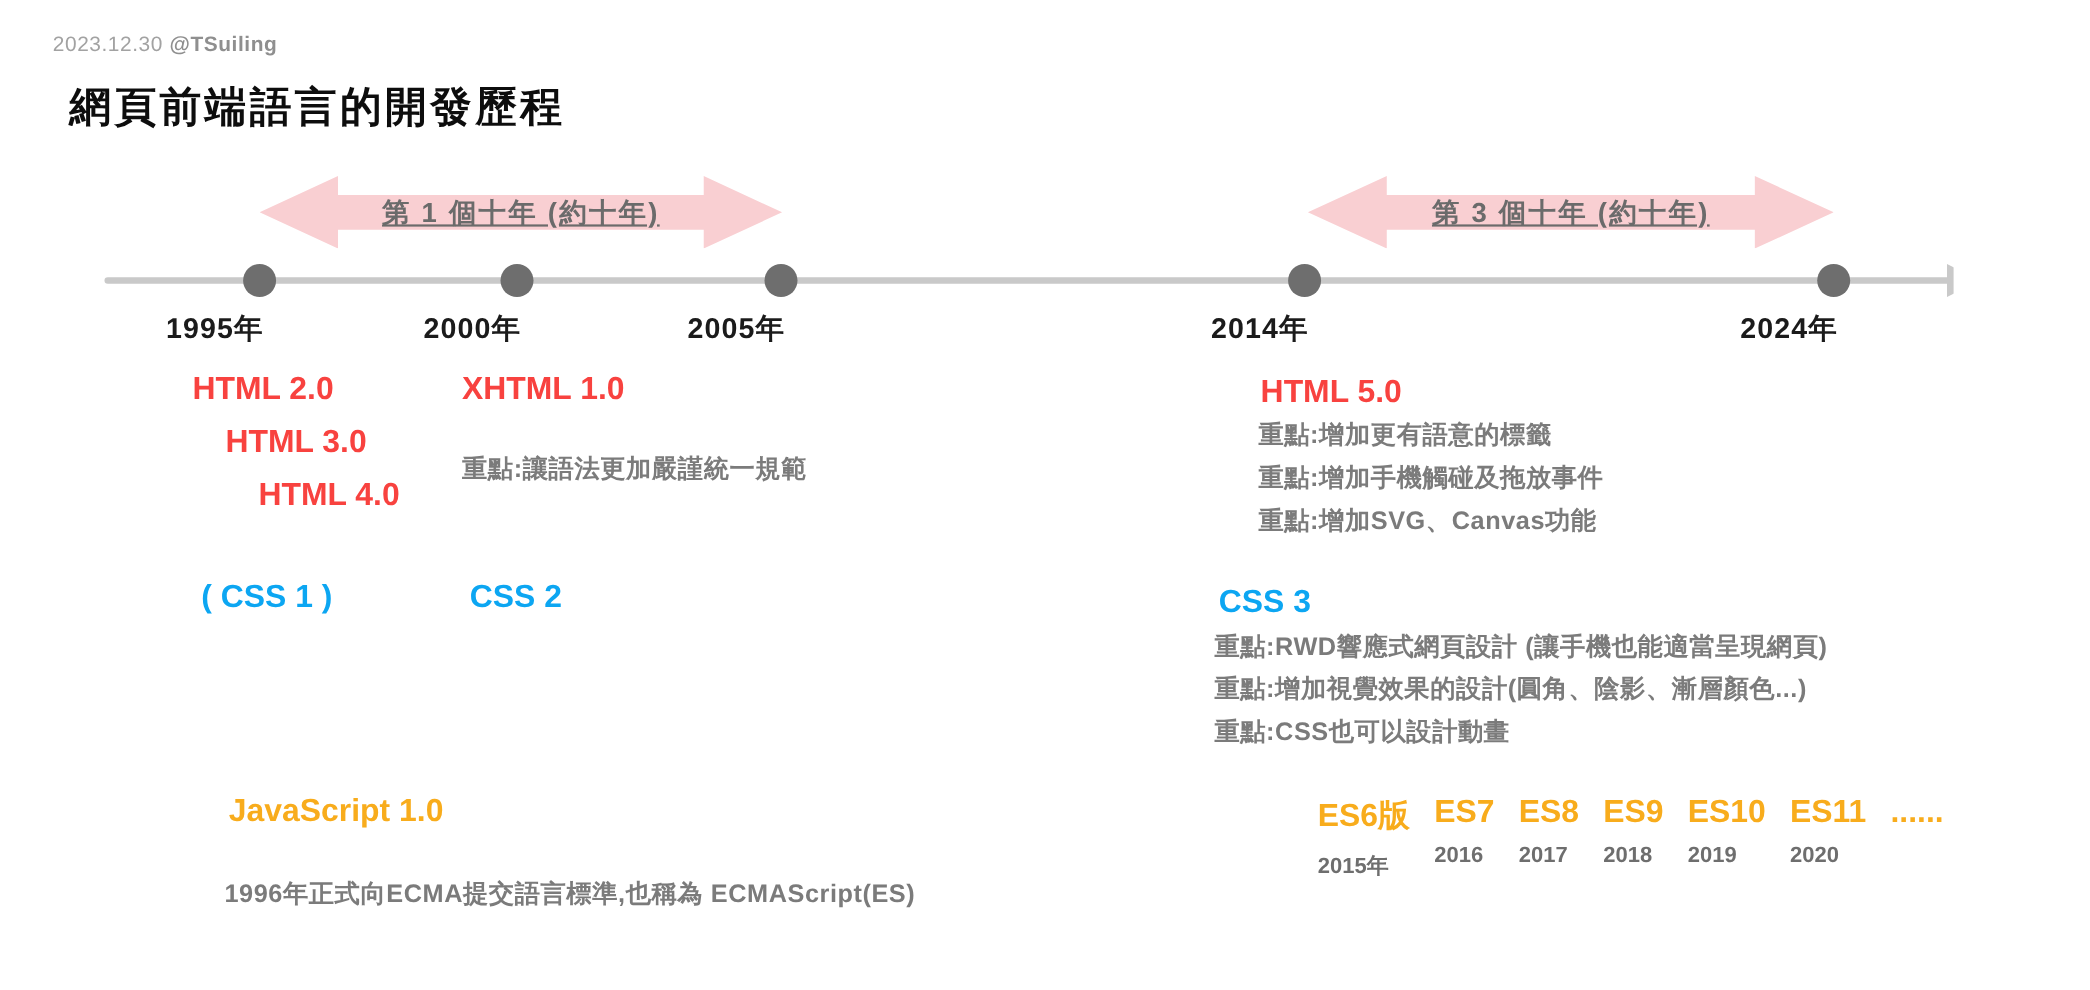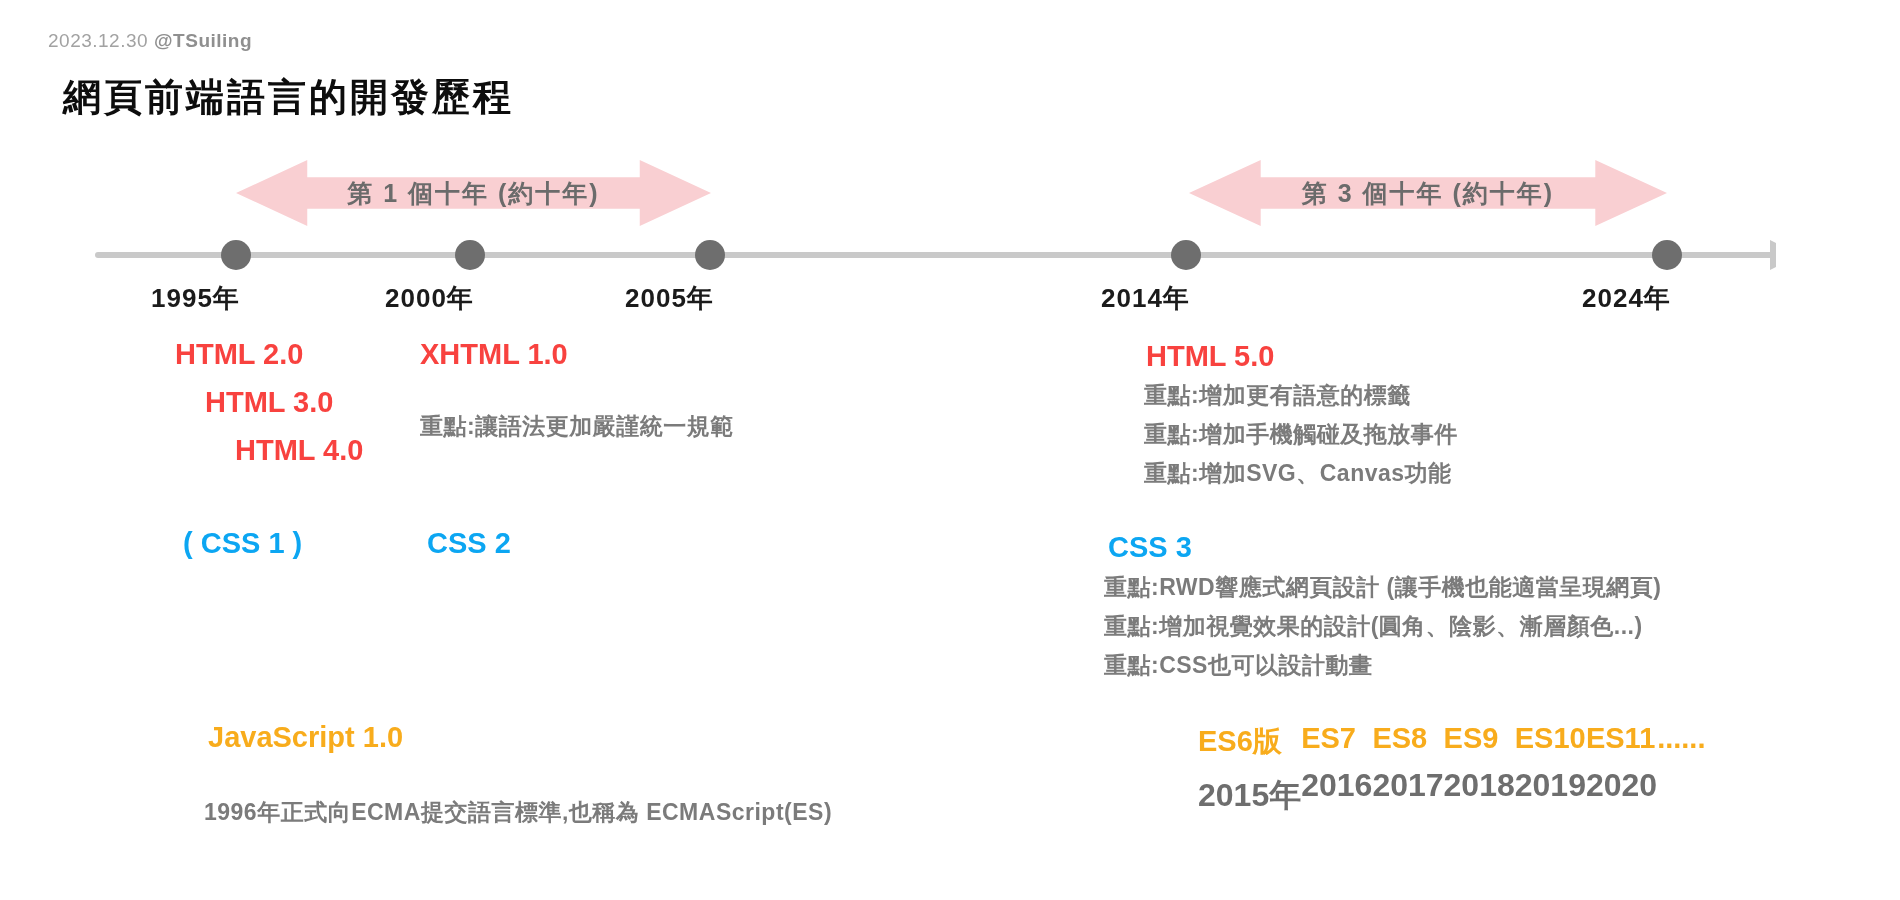--- a/index.html
+++ b/index.html
@@ -10,39 +10,39 @@
   
   .date-line{position:absolute;left:48px;top:30px;font-size:19px;color:var(--c-date,#a2a2a2);letter-spacing:.5px;}
   .date-line .handle{font-weight:bold;color:#8f8f8f;margin-left:6px;}
   .page-title{position:absolute;left:47px;top:56px;font-size:38px;font-weight:bold;color:#0d0d0d;letter-spacing:3px;margin:16px;}
   
   .decade-arrow{
     position:absolute;top:160px;height:66px;background:var(--c-pink,#f9cfd2);
     display:flex;align-items:center;justify-content:center;
     clip-path:polygon(0% 50%,15% 0%,15% 26%,85% 26%,85% 0%,100% 50%,85% 100%,85% 74%,15% 74%,15% 100%);
   }
-  .decade-arrow span{font-size:25px;font-weight:bold;color:#6b6b6b;letter-spacing:2px;}
+  .decade-arrow span{font-size:25px;font-weight:bold;color:#6b6b6b;letter-spacing:2px;text-decoration:underline;}
   
   .tl-line{position:absolute;left:95px;top:252px;width:1680px;height:6px;background:var(--c-line,#c9c9c9);border-radius:3px;}
   .tl-head{position:absolute;left:1770px;top:240px;width:0;height:0;
     border-top:15px solid transparent;border-bottom:15px solid transparent;border-left:30px solid var(--c-line,#c9c9c9);}
   .tl-dot{position:absolute;top:240px;width:30px;height:30px;border-radius:50%;background:var(--c-dot,#6e6e6e);}
   .tl-year{position:absolute;top:281px;width:170px;font-size:26px;font-weight:bold;color:#1b1b1b;letter-spacing:1px;}
   
   .item{position:absolute;font-weight:bold;white-space:nowrap;}
   .red{color:var(--c-red,#f8423f);font-size:29px;}
   .blue{color:var(--c-blue,#0ca6f2);font-size:29px;}
   .orange{color:var(--c-orange,#f8ac1c);font-size:29px;}
   .note{position:absolute;font-size:23px;font-weight:bold;color:var(--c-note,#7b7b7b);white-space:nowrap;letter-spacing:.5px;margin-top:36px;}
   .note-block{position:absolute;font-size:23px;font-weight:bold;color:var(--c-note,#7b7b7b);white-space:nowrap;line-height:39px;letter-spacing:.5px;}
   
-  .es-row{position:absolute;left:1198px;top:722px;display:flex;}
+  .es-row{position:absolute;left:1198px;top:722px;display:flex;gap:22px;}
   .es-col{display:flex;flex-direction:column;align-items:flex-start;gap:12px;}
   .es-label{font-size:29px;font-weight:bold;color:var(--c-orange,#f8ac1c);white-space:nowrap;}
-  .es-year{font-size:32px;font-weight:bold;color:#6e6e6e;white-space:nowrap;}
+  .es-year{font-size:20px;font-weight:bold;color:#6e6e6e;white-space:nowrap;}
 </style>
 </head>
 <body>
 
 <div id="canvas" style="--c-red: #f8423f; --c-blue: #0ca6f2; --c-orange: #f8ac1c; --c-pink: #f9cfd2; --c-note: #7b7b7b; --c-line: #c9c9c9; --c-dot: #6e6e6e; --c-date: #a2a2a2;">
 
   <div class="date-line">
     <span>2023.12.30</span><span class="handle">@TSuiling</span>
   </div>
   <h1 class="page-title">網頁前端語言的開發歷程</h1>

